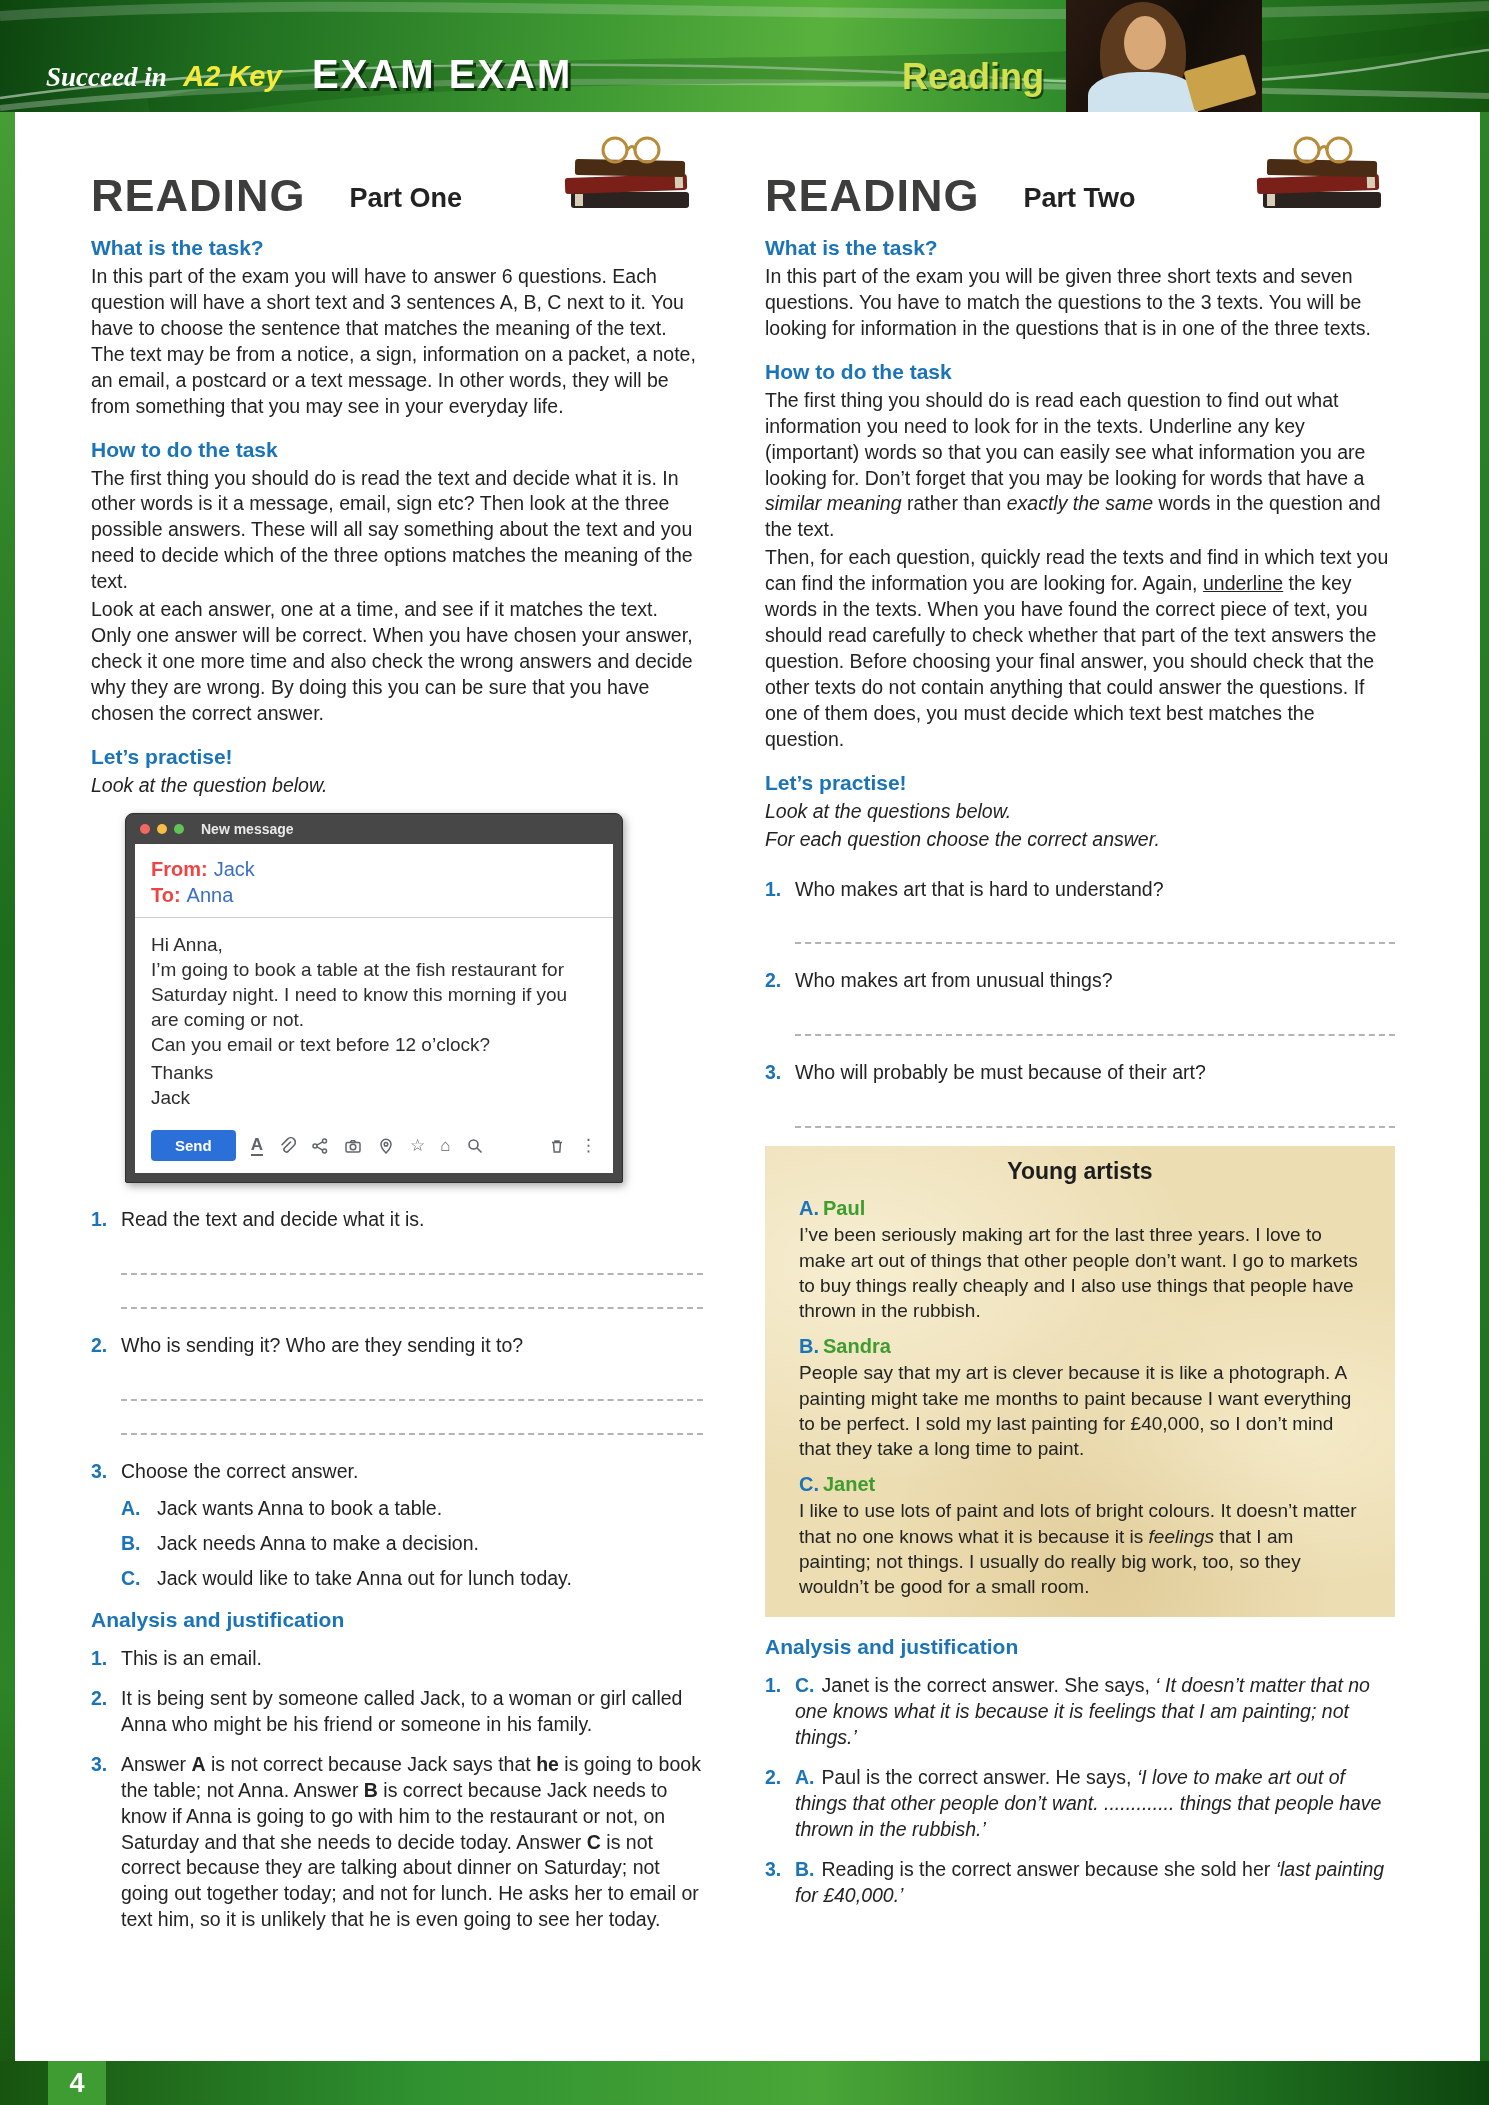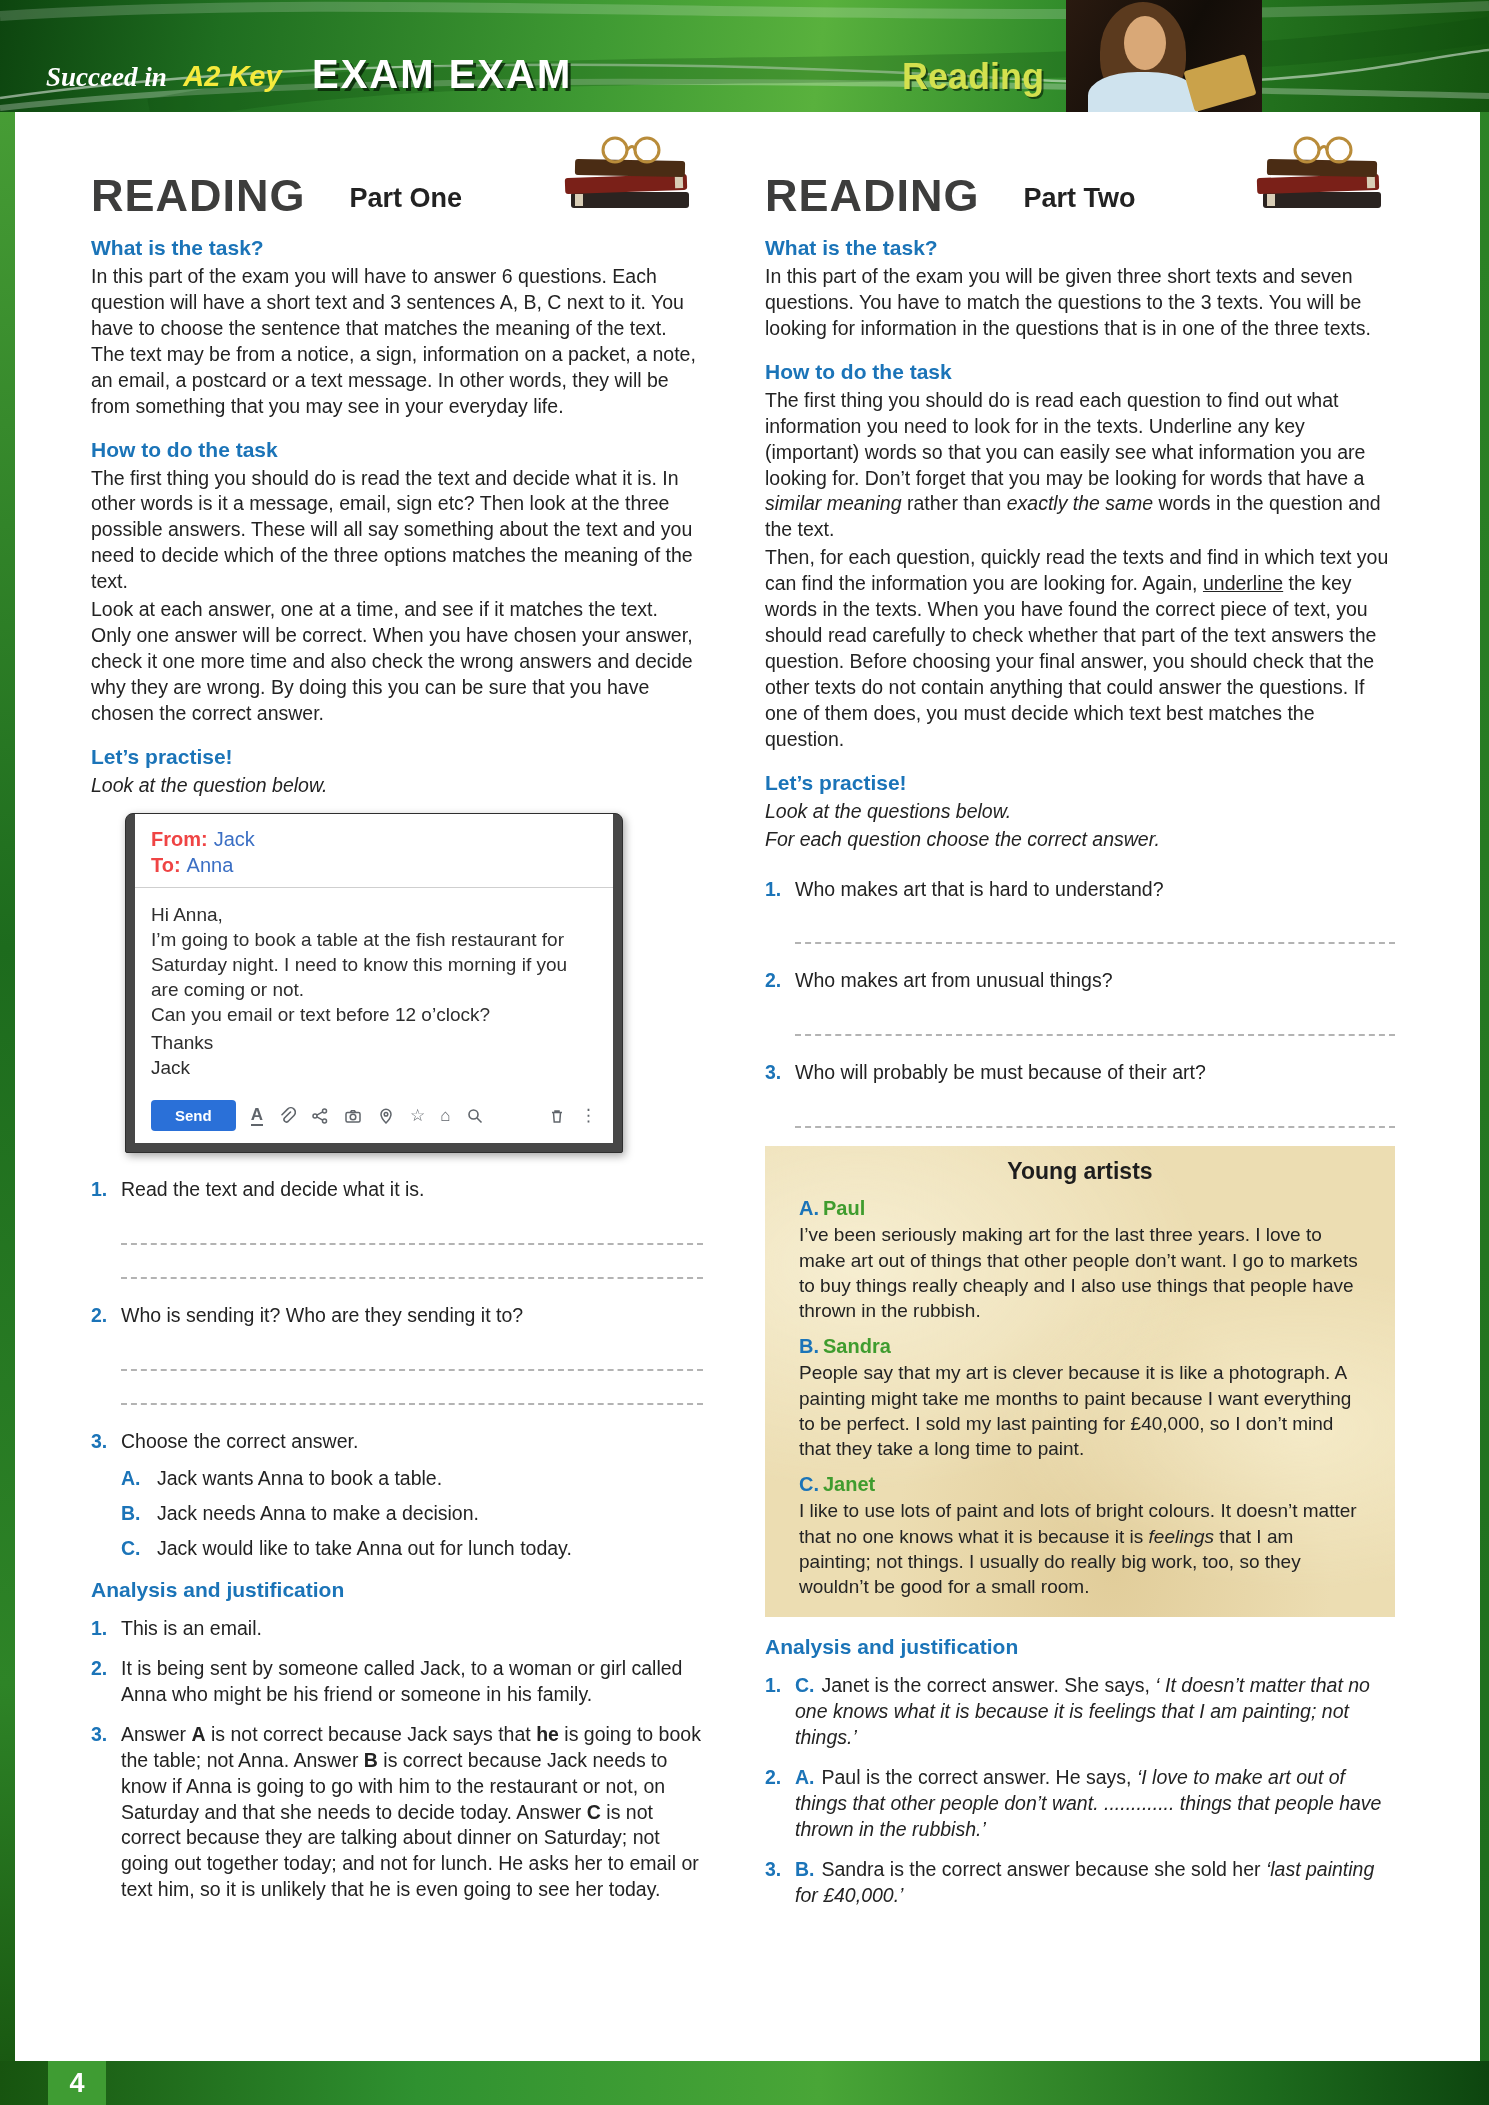--- a/index.html
+++ b/index.html
@@ -161,20 +161,26 @@
         <p class="body">In this part of the exam you will have to answer 6 questions. Each question will have a short text and 3 sentences A, B, C next to it. You have to choose the sentence that matches the meaning of the text. The text may be from a notice, a sign, information on a packet, a note, an email, a postcard or a text message. In other words, they will be from something that you may see in your everyday life.</p>
 
         <h3 class="bh">How to do the task</h3>
         <p class="body">The first thing you should do is read the text and decide what it is. In other words is it a message, email, sign etc? Then look at the three possible answers. These will all say something about the text and you need to decide which of the three options matches the meaning of the text.</p>
         <p class="body">Look at each answer, one at a time, and see if it matches the text. Only one answer will be correct. When you have chosen your answer, check it one more time and also check the wrong answers and decide why they are wrong. By doing this you can be sure that you have chosen the correct answer.</p>
 
         <h3 class="bh">Let’s practise!</h3>
         <p class="body italic">Look at the question below.</p>
 
         <div class="email">
+          <div class="email-titlebar">
+            <span class="dot r"></span>
+            <span class="dot y"></span>
+            <span class="dot g"></span>
+            <span class="email-title">New message</span>
+          </div>
           <div class="email-inner">
             <div class="addr-row">
               <span class="addr-label">From:</span><span class="addr-value">Jack</span>
             </div>
             <div class="addr-row">
               <span class="addr-label">To:</span><span class="addr-value">Anna</span>
             </div>
             <hr class="email-divider">
             <p class="email-line">Hi Anna,</p>
             <p class="email-line">I’m going to book a table at the fish restaurant for Saturday night. I need to know this morning if you are coming or not.</p>
@@ -357,21 +363,21 @@
         <div class="an">
           <span class="qnum">1.</span>
           <div><span class="anletter">C.</span><span><span>Janet is the correct answer. She says, </span><span style="font-style: italic;">‘ It doesn’t matter that no one knows what it is because it is feelings that I am painting; not things.’</span></span></div>
         </div>
         <div class="an">
           <span class="qnum">2.</span>
           <div><span class="anletter">A.</span><span><span>Paul is the correct answer. He says, </span><span style="font-style: italic;">‘I love to make art out of things that other people don’t want. ............. things that people have thrown in the rubbish.’</span></span></div>
         </div>
         <div class="an">
           <span class="qnum">3.</span>
-          <div><span class="anletter">B.</span><span><span>Sandra is the correct answer because she sold her </span><span style="font-style: italic;">‘last painting for £40,000.’</span></span></div>
+          <div><span class="anletter">B.</span><span><span>Reading is the correct answer because she sold her </span><span style="font-style: italic;">‘last painting for £40,000.’</span></span></div>
         </div>
       </section>
     </div>
   </main>
 
   <footer class="footer-bar"></footer>
   <div class="page-num">4</div>
 
 </div>
 

